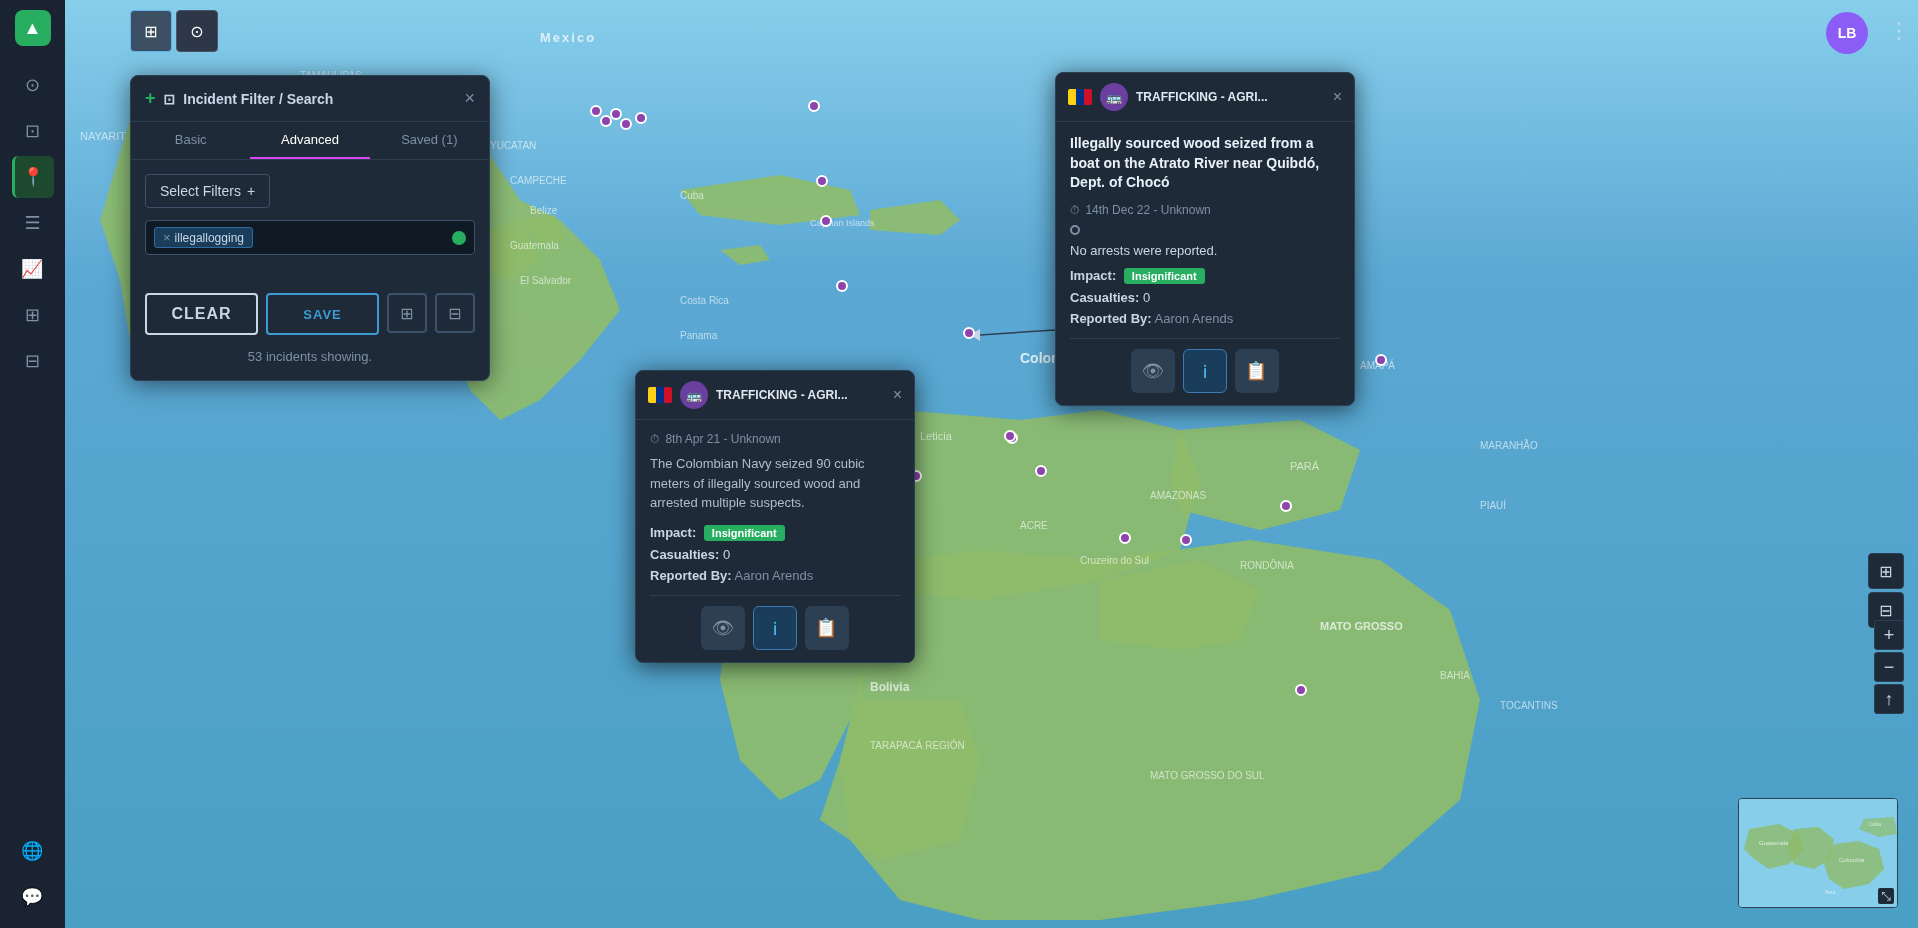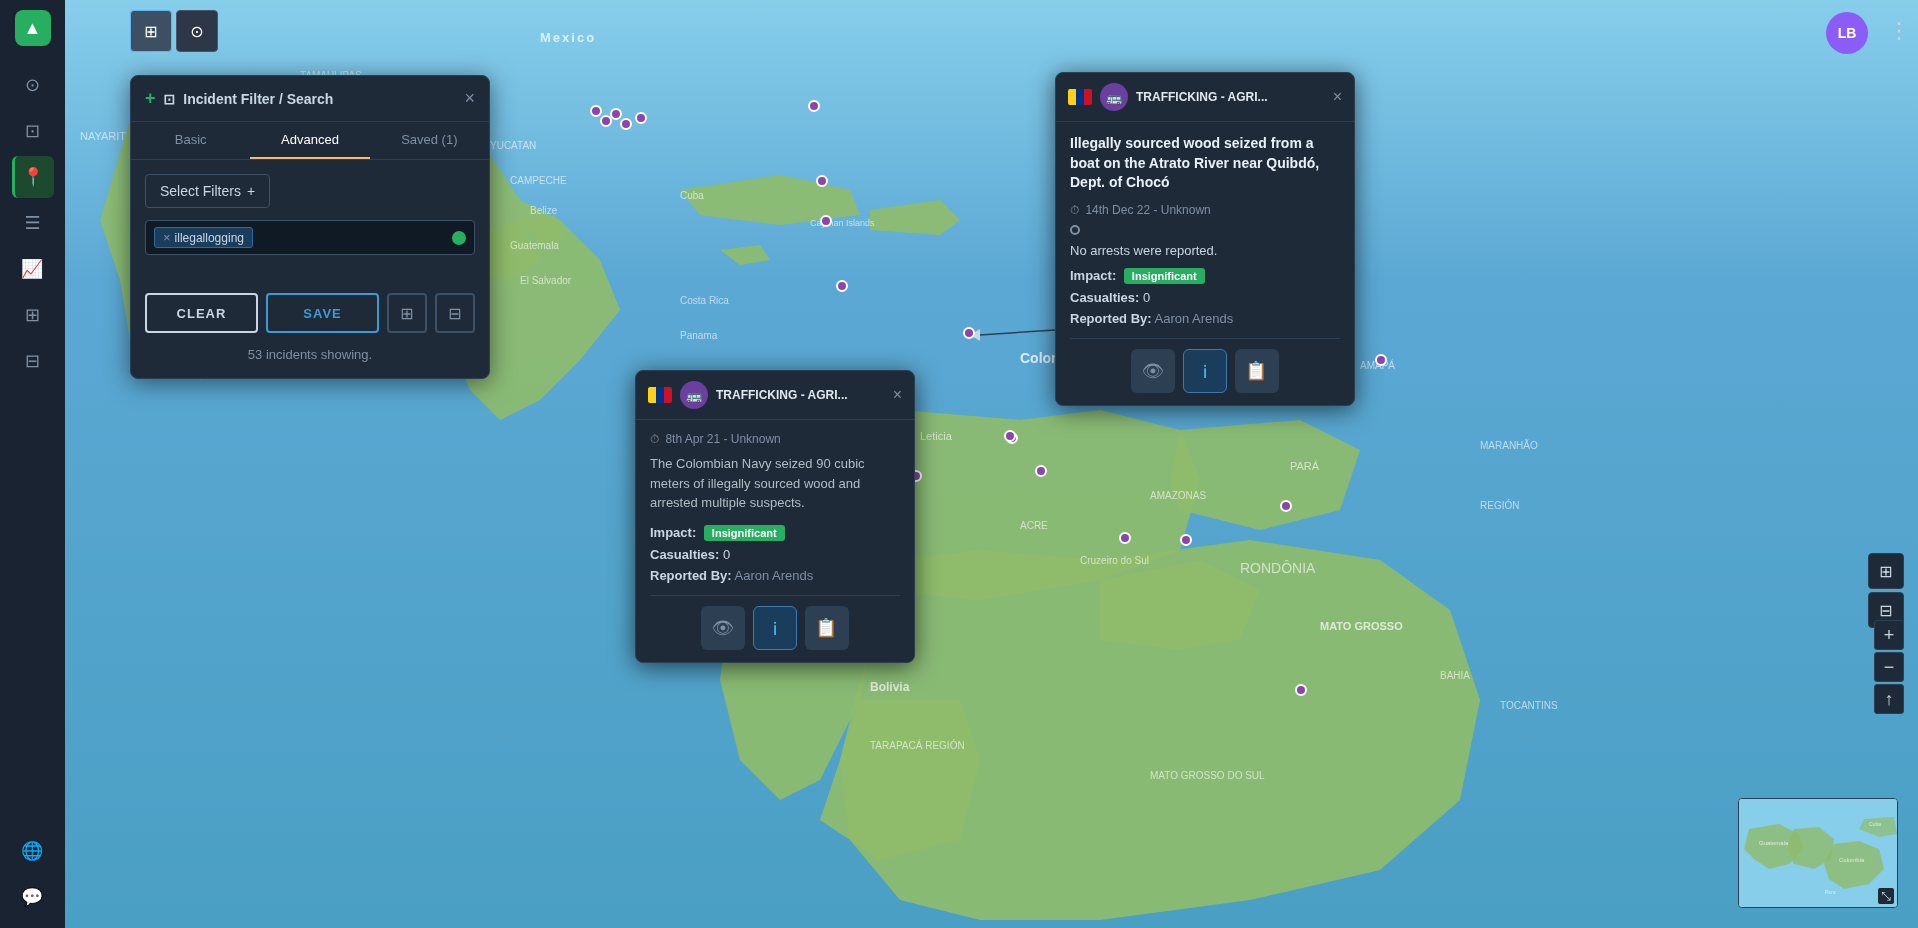--- a/index.html
+++ b/index.html
@@ -110,21 +110,21 @@
       flex: 1;
       text-align: center;
       padding: 10px 0;
       font-size: 13px;
       color: #7f8fa4;
       cursor: pointer;
       border-bottom: 2px solid transparent;
     }
     .panel-tab.active {
       color: #fff;
-      border-bottom: 2px solid #fdba74;
+      border-bottom: 2px solid #d946ef;
     }
     .panel-body {
       padding: 14px;
     }
     .select-filters-btn {
       display: flex;
       align-items: center;
       gap: 6px;
       background: transparent;
       border: 1px solid #3d5168;
@@ -171,21 +171,21 @@
       gap: 8px;
       padding: 0 14px;
       margin-top: 14px;
     }
     .btn-clear {
       flex: 1;
       background: transparent;
       border: 2px solid #c8d6e5;
       color: #c8d6e5;
       padding: 10px;
-      font-size: 13px;
+      font-size: 16px;
       font-weight: 700;
       letter-spacing: 1px;
       border-radius: 4px;
       cursor: pointer;
     }
     .btn-save {
       flex: 1;
       background: transparent;
       border: 2px solid #3d9bd4;
       color: #3d9bd4;
@@ -490,25 +490,25 @@
 <div style="position:absolute; top:350px; left:1020px; color:#fff; font-size:14px; opacity:0.8; z-index:10; font-weight:700;">Colombia</div>
 <div style="position:absolute; top:430px; left:920px; color:#fff; font-size:11px; opacity:0.6; z-index:10;text-align:right;">Leticia</div>
 <div style="position:absolute; top:490px; left:870px; color:#fff; font-size:10px; opacity:0.6; z-index:10;">Ecuador</div>
 <div style="position:absolute; top:560px; left:810px; color:#fff; font-size:12px; opacity:0.7; z-index:10; font-weight:600;">Peru</div>
 <div style="position:absolute; top:680px; left:870px; color:#fff; font-size:12px; opacity:0.7; z-index:10; font-weight:600;">Bolivia</div>
 <div style="position:absolute; top:395px; left:1190px; color:#fff; font-size:11px; opacity:0.6; z-index:10;">Suriname</div>
 <div style="position:absolute; top:330px; left:1200px; color:#fff; font-size:10px; opacity:0.6; z-index:10;">RORAIMA</div>
 <div style="position:absolute; top:360px; left:1360px; color:#fff; font-size:10px; opacity:0.6; z-index:10;">AMAPÁ</div>
 <div style="position:absolute; top:460px; left:1290px; color:#fff; font-size:11px; opacity:0.6; z-index:10;">PARÁ</div>
 <div style="position:absolute; top:440px; left:1480px; color:#fff; font-size:10px; opacity:0.6; z-index:10;">MARANHÃO</div>
-<div style="position:absolute; top:500px; left:1480px; color:#fff; font-size:10px; opacity:0.6; z-index:10;">REGIÓN</div>
+<div style="position:absolute; top:500px; left:1480px; color:#fff; font-size:10px; opacity:0.6; z-index:10;">PIAUÍ</div>
 <div style="position:absolute; top:490px; left:1150px; color:#fff; font-size:10px; opacity:0.6; z-index:10;">AMAZONAS</div>
 <div style="position:absolute; top:520px; left:1020px; color:#fff; font-size:10px; opacity:0.6; z-index:10;">ACRE</div>
 <div style="position:absolute; top:555px; left:1080px; color:#fff; font-size:10px; opacity:0.6; z-index:10;">Cruzeiro do Sul</div>
-<div style="position:absolute; top:560px; left:1240px; color:#fff; font-size:14px; opacity:0.6; z-index:10;">RONDÔNIA</div>
+<div style="position:absolute; top:560px; left:1240px; color:#fff; font-size:10px; opacity:0.6; z-index:10;">RONDÔNIA</div>
 <div style="position:absolute; top:620px; left:1320px; color:#fff; font-size:11px; opacity:0.7; z-index:10; font-weight:600;">MATO GROSSO</div>
 <div style="position:absolute; top:670px; left:1440px; color:#fff; font-size:10px; opacity:0.6; z-index:10;">BAHIA</div>
 <div style="position:absolute; top:700px; left:1500px; color:#fff; font-size:10px; opacity:0.6; z-index:10;">TOCANTINS</div>
 <div style="position:absolute; top:740px; left:870px; color:#fff; font-size:10px; opacity:0.6; z-index:10;">TARAPACÁ REGIÓN</div>
 <div style="position:absolute; top:770px; left:1150px; color:#fff; font-size:10px; opacity:0.6; z-index:10;">MATO GROSSO DO SUL</div>
 
 <div class="map-pin" style="left: 590px; top: 105px;"></div>
 <div class="map-pin" style="left: 600px; top: 115px;"></div>
 <div class="map-pin" style="left: 610px; top: 108px;"></div>
 <div class="map-pin" style="left: 620px; top: 118px;"></div>

